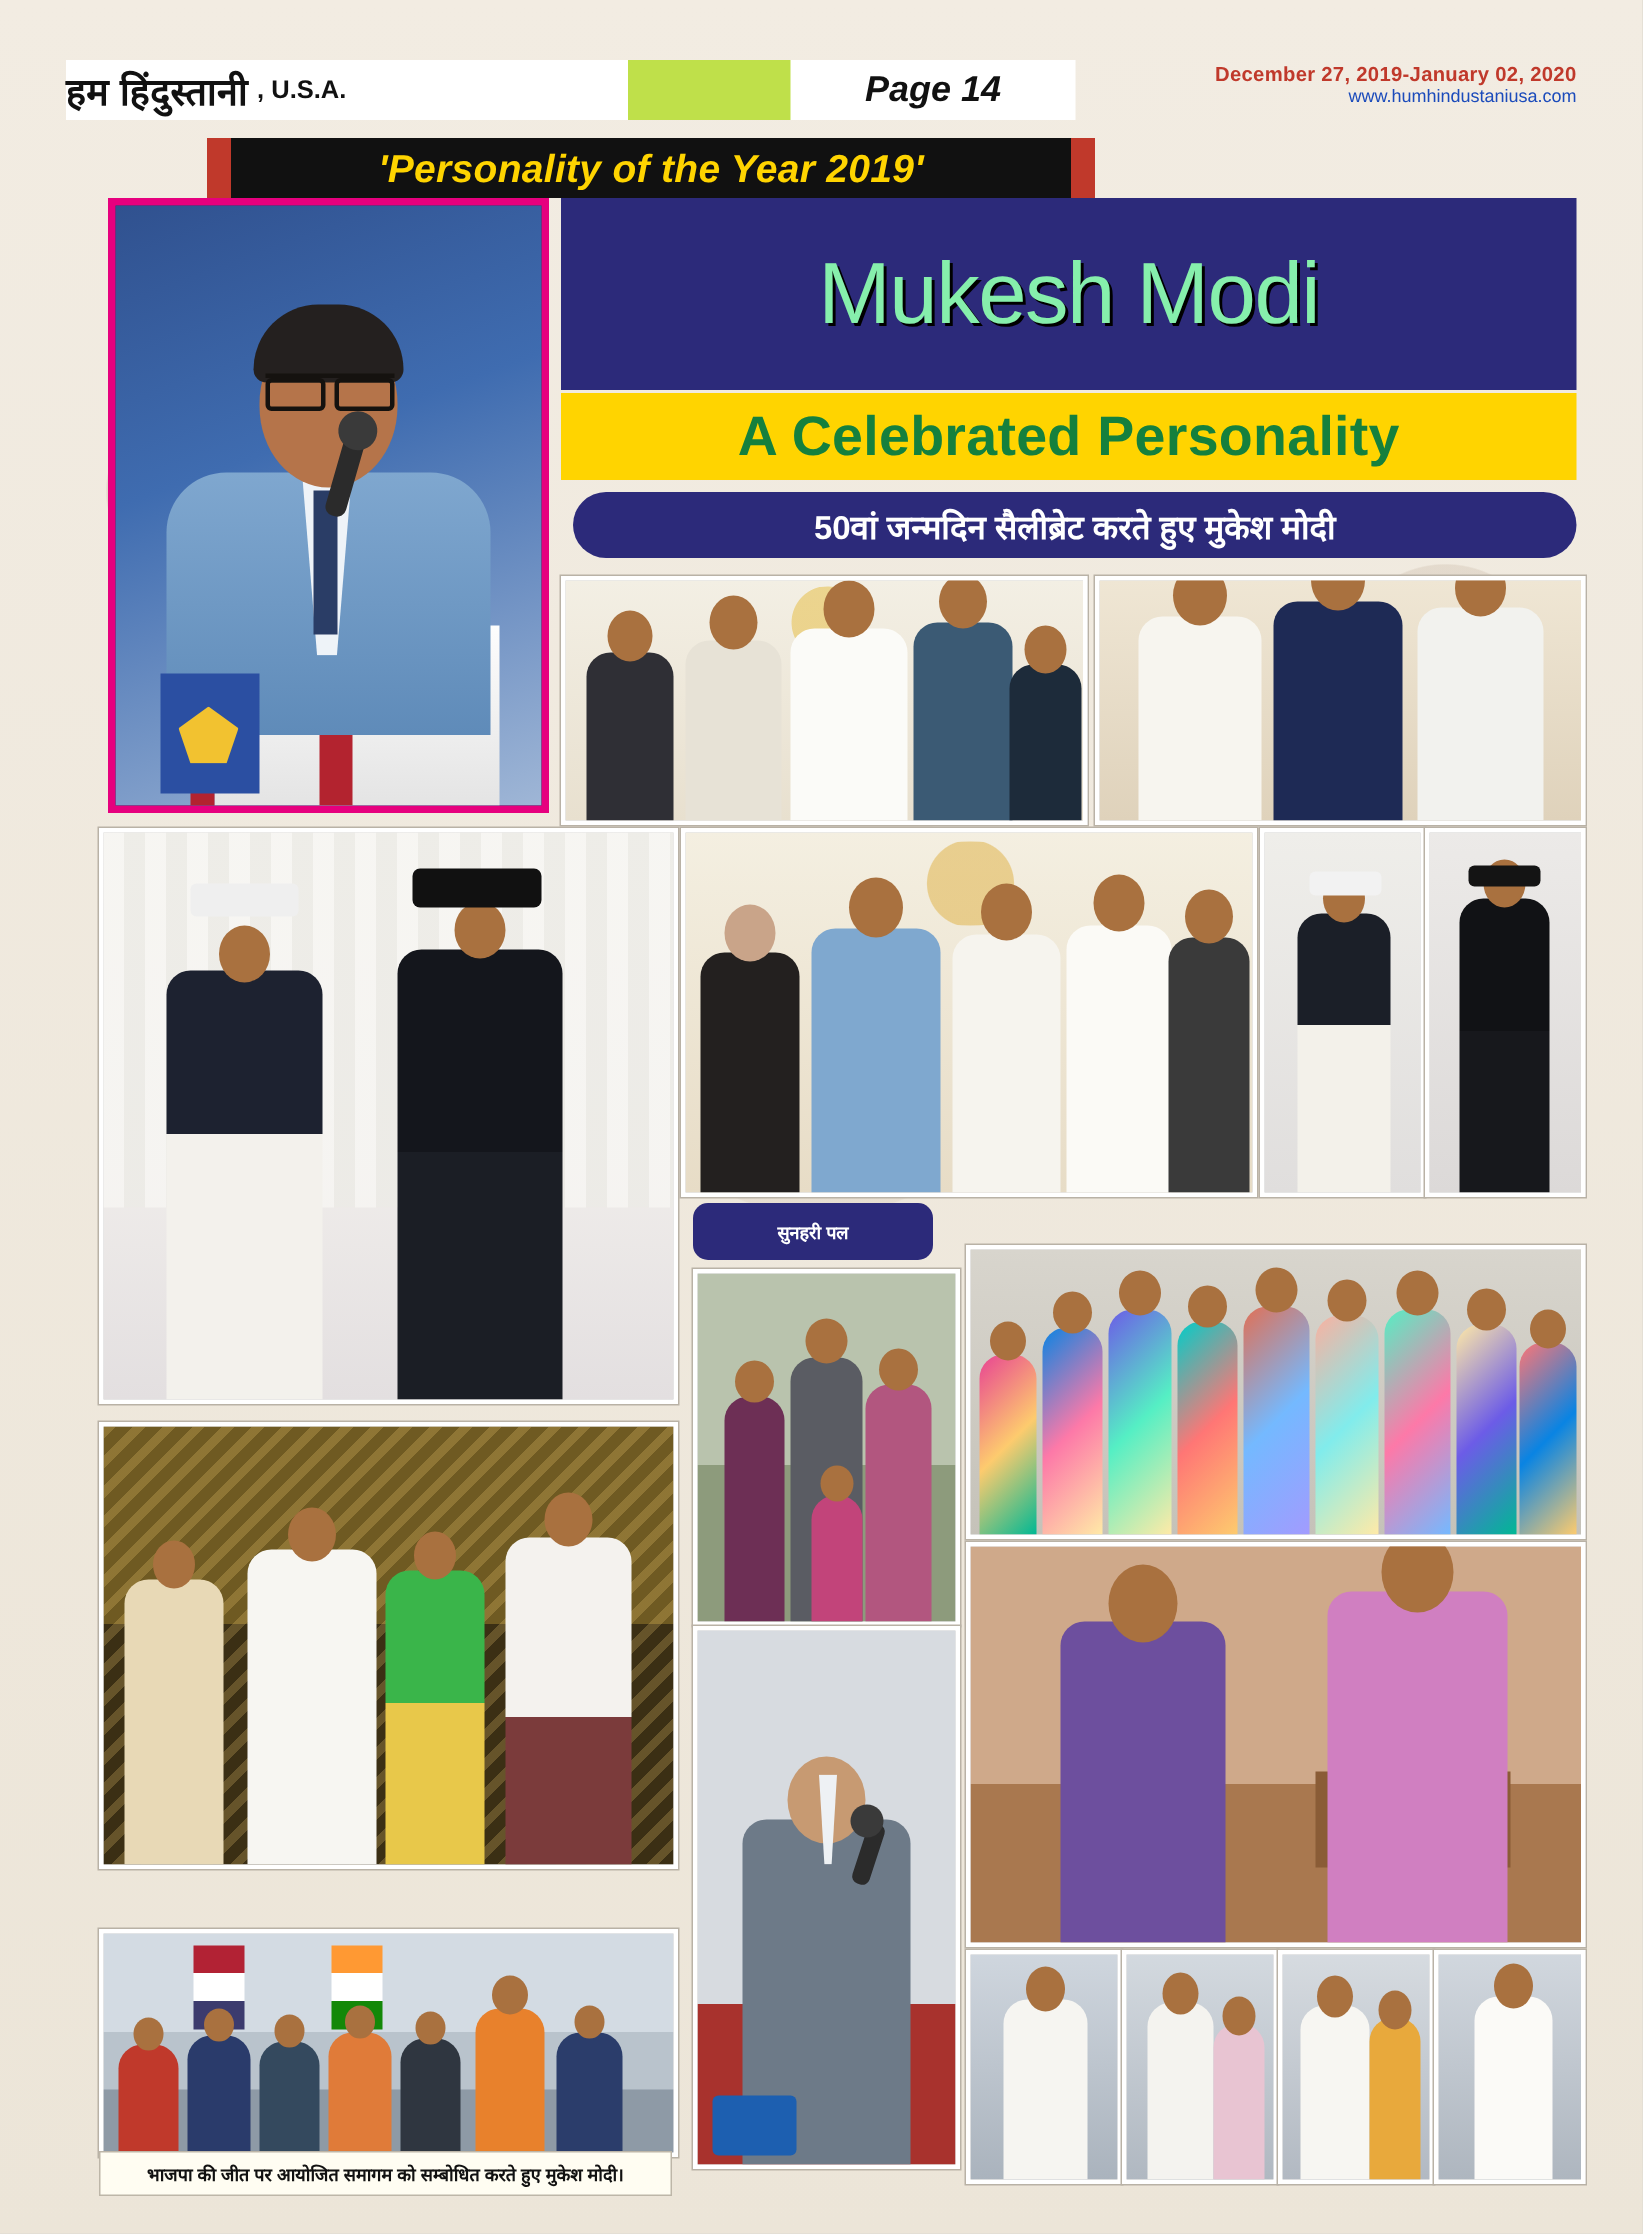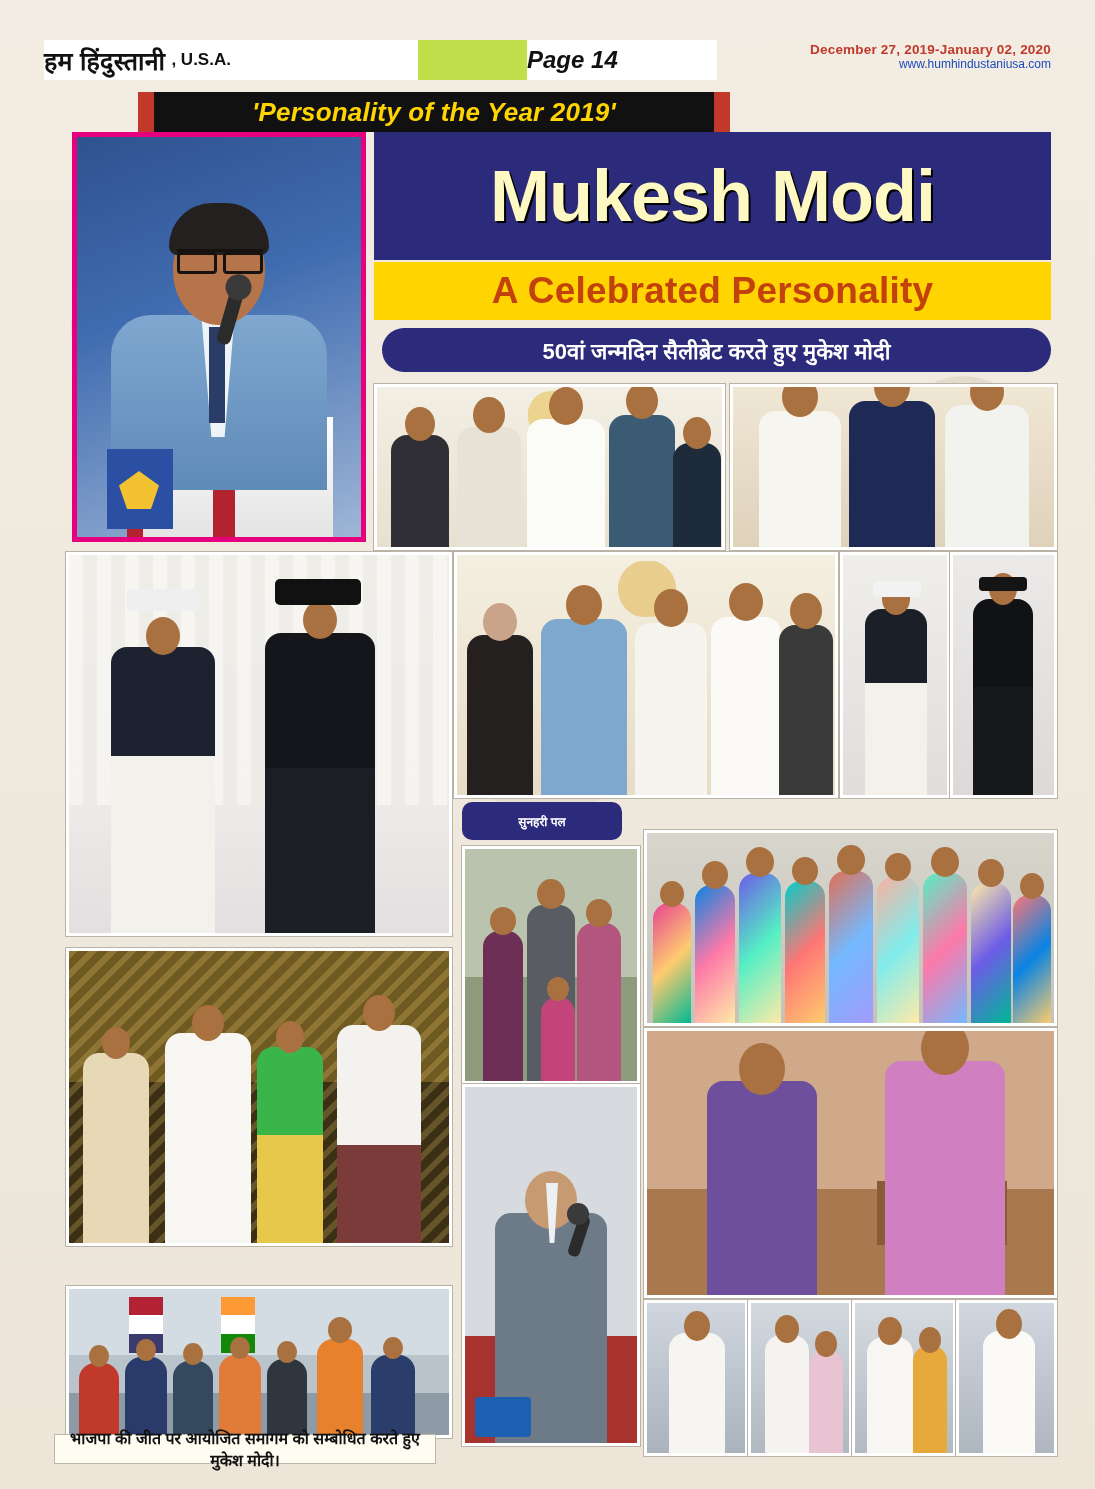--- a/index.html
+++ b/index.html
@@ -31,21 +31,21 @@
     display:flex;align-items:center;
   }
   .mast-hindi{
     font-family:"Liberation Sans",sans-serif;font-weight:bold;font-size:25px;color:#111;
     letter-spacing:.3px;
   }
   .mast-usa{font-size:17px;font-weight:bold;color:#111;margin-left:6px;}
   .mast-mid{
     position:absolute;left:480px;top:0;width:190px;height:40px;background:#ffffff;
     border-left:3px solid #bfe04a;
-    display:flex;align-items:center;
+    display:flex;align-items:center;justify-content:center;
   }
   .mast-page{font-style:italic;font-weight:bold;font-size:24px;color:#111;}
   .mast-right{
     position:absolute;right:0;top:0;width:330px;height:40px;text-align:right;
   }
   .mast-date{font-size:13.5px;font-weight:bold;color:#c0392b;letter-spacing:.2px;margin-top:2px;}
   .mast-url{font-size:12px;color:#1b4bbb;}
 
   
   .ribbon{
@@ -79,28 +79,28 @@
   .hero-photo .mic{position:absolute;left:146px;top:152px;width:14px;height:56px;background:#2b2b2b;border-radius:6px;transform:rotate(16deg);}
   .hero-photo .mic::before{content:"";position:absolute;left:-6px;top:-16px;width:26px;height:26px;border-radius:50%;background:#3a3a3a;}
   .hero-photo .flag{position:absolute;left:30px;bottom:8px;width:66px;height:80px;background:linear-gradient(#2b4fa2,#2b4fa2);}
   .hero-photo .flag::after{content:"";position:absolute;left:12px;top:22px;width:40px;height:38px;background:#f2c230;clip-path:polygon(50% 0,100% 38%,80% 100%,20% 100%,0 38%);}
 
   .name-band{
     position:absolute;left:330px;top:92px;width:677px;height:128px;
     background:#2c2a7a;display:flex;align-items:center;justify-content:center;
   }
   .name-band span{
-    color:#fef9c3;font-size:72px;font-weight:bold;letter-spacing:-1px;line-height:1;
+    color:#86efac;font-size:58px;font-weight:normal;letter-spacing:-1px;line-height:1;
     text-shadow:2px 2px 0 #000;
   }
   .sub-band{
     position:absolute;left:330px;top:222px;width:677px;height:58px;background:#ffd400;
     display:flex;align-items:center;justify-content:center;
   }
-  .sub-band span{font-size:37px;font-weight:bold;color:#c2410c;letter-spacing:.2px;}
+  .sub-band span{font-size:37px;font-weight:bold;color:#15803d;letter-spacing:.2px;}
   .hindi-band{
     position:absolute;left:338px;top:288px;width:669px;height:44px;background:#2c2a7a;
     border-radius:22px;display:flex;align-items:center;justify-content:center;
   }
   .hindi-band span{color:#fff;font-size:22px;font-weight:bold;}
 
   
   .ph{position:absolute;overflow:hidden;background:#cfcfcf;border:3px solid #ffffff;box-shadow:0 0 0 1px #b9b2a6;}
   .ph .bg{position:absolute;inset:0;}
   .cap{
@@ -361,21 +361,21 @@
       <div class="p" style="left:198px;width:40px;height:76px;background:#2f3640;">
           <div class="hd" style="top:-18px;width:20px;height:22px;"></div>
         </div>
       <div class="p" style="left:248px;width:46px;height:96px;background:#e8812c;">
           <div class="hd" style="top:-22px;width:24px;height:26px;"></div>
         </div>
       <div class="p" style="left:302px;width:44px;height:80px;background:#2b3d6b;">
           <div class="hd" style="top:-18px;width:20px;height:22px;"></div>
         </div>
     </div>
-    <div class="cap" style="left:10px;top:1394px;width:380px;height:28px;font-size:16px;">
+    <div class="cap" style="left:22px;top:1394px;width:380px;height:28px;font-size:12px;">
       <span>भाजपा की जीत पर आयोजित समागम को सम्बोधित करते हुए मुकेश मोदी।</span>
     </div>
 
     <div class="ph" style="left:600px;top:1260px;width:98px;height:150px;">
       <div class="bg" style="background:linear-gradient(180deg,#cfd6de,#aab3bd);"></div>
       <div class="p" style="left:22px;width:56px;height:120px;background:#f6f5f1;">
           <div class="hd" style="top:-22px;width:26px;height:30px;"></div>
         </div>
     </div>
     <div class="ph" style="left:704px;top:1260px;width:98px;height:150px;">

